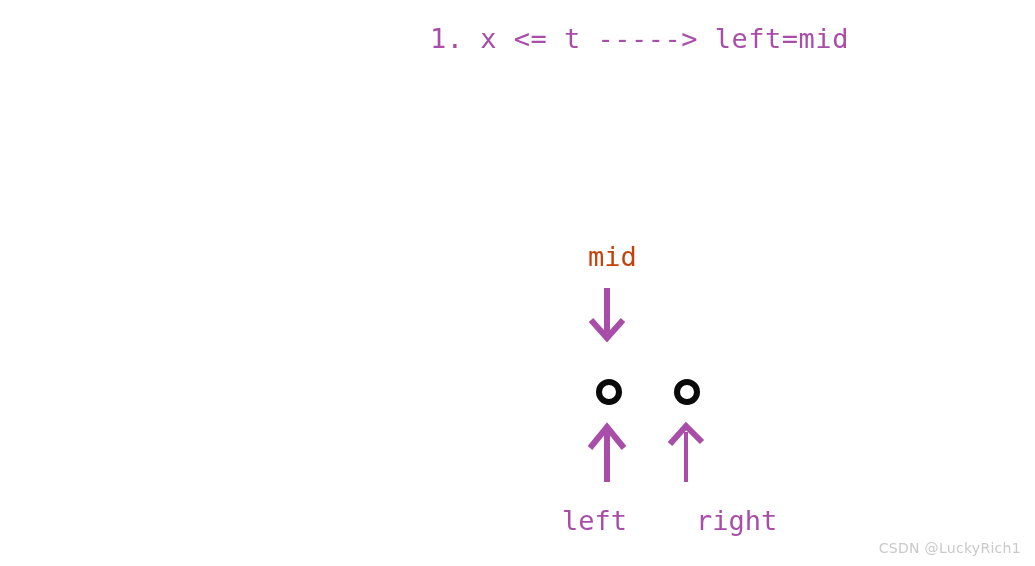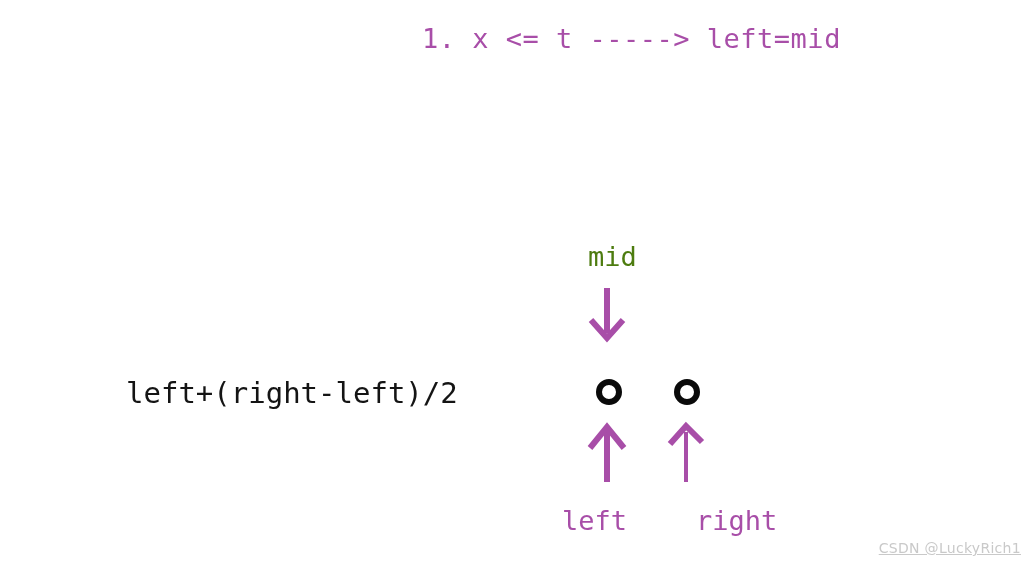--- a/index.html
+++ b/index.html
@@ -23,29 +23,30 @@
     height: 566px;
   }
   .rule-line {
     position: absolute;
     color: #a84ea8;
     font-family: "DejaVu Sans Mono", "Liberation Mono", monospace;
     font-size: 27px;
     line-height: 30px;
     white-space: pre;
     letter-spacing: 0.5px;
+    margin-left: 8px;
   }
   #rule-1 { left: 422px; top: 24px; }
   #rule-2 { left: 422px; top: 111px; }
 
   .mid-label {
     position: absolute;
     left: 588px;
     top: 242px;
-    color: #4d7c0f;
+    color: #c2410c;
     font-family: "DejaVu Sans Mono", "Liberation Mono", monospace;
     font-size: 27px;
     line-height: 30px;
     white-space: pre;
   }
 
   .formula {
     position: absolute;
     left: 126px;
     top: 376px;
@@ -89,39 +90,37 @@
 
   .watermark {
     position: absolute;
     right: 14px;
     bottom: 10px;
     color: #c9c9c9;
     font-family: "DejaVu Sans", "Liberation Sans", sans-serif;
     font-size: 14px;
     letter-spacing: 0.3px;
     white-space: pre;
-    text-decoration: underline;
   }
 </style>
 </head>
 <body>
 
 <div class="canvas">
 
   <div class="rule-line" id="rule-1">1. x &lt;= t -----&gt; left=mid</div>
 
 
   <div class="mid-label">mid</div>
 
   <svg class="arrow-svg" id="arrow-mid-down" width="44" height="60" viewBox="0 0 44 60">
     <path d="M21 2 L21 47" stroke="#a84ea8" stroke-width="6" stroke-linecap="butt" fill="none"></path>
     <path d="M5 34 L21 52 L37 34" stroke="#a84ea8" stroke-width="6" stroke-linejoin="miter" stroke-linecap="butt" fill="none"></path>
   </svg>
 
-  <div class="formula">left+(right-left)/2</div>
 
   <div class="node-circle" id="node-left"></div>
 
   <div class="node-circle" id="node-right"></div>
 
   <svg class="arrow-svg" id="arrow-left-up" width="44" height="64" viewBox="0 0 44 64">
     <path d="M21 60 L21 10" stroke="#a84ea8" stroke-width="6" stroke-linecap="butt" fill="none"></path>
     <path d="M4 26 L21 5 L38 26" stroke="#a84ea8" stroke-width="6" stroke-linejoin="miter" stroke-linecap="butt" fill="none"></path>
   </svg>
 

